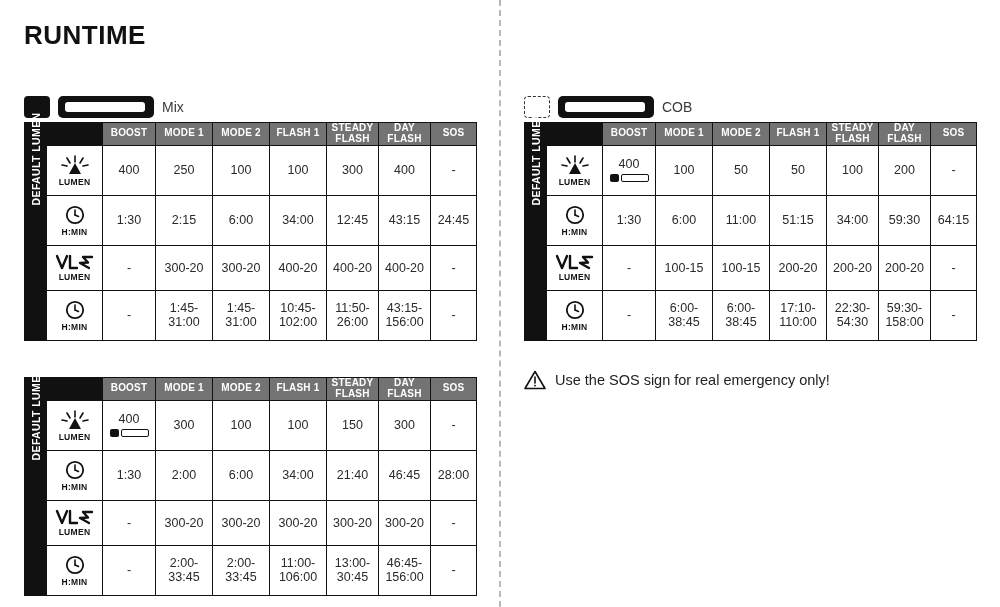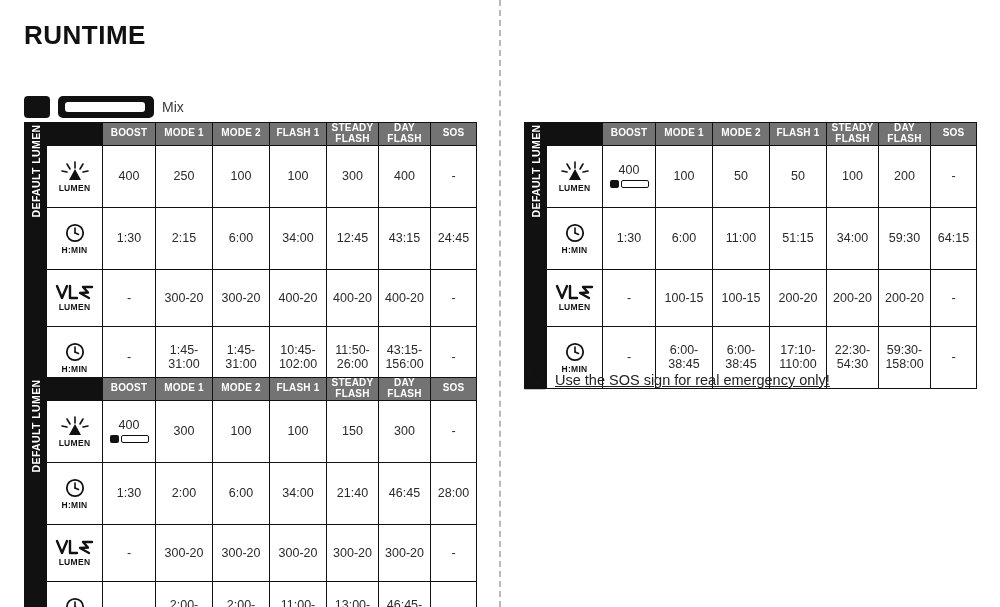--- a/index.html
+++ b/index.html
@@ -121,21 +121,21 @@
   td.iconcell {
     width: 56px;
   }
   .iconwrap {
     display: flex;
     flex-direction: column;
     align-items: center;
     justify-content: center;
     gap: 1px;
     height: 100%;
-    padding: 14px 0;
+    padding: 8px 0;
   }
   .iconwrap .cap {
     font-size: 8.5px;
     font-weight: bold;
     letter-spacing: 0.3px;
     color: #111;
   }
   .sunsvg, .clocksvg, .vlssvg { display: block; }
 
   
@@ -457,20 +457,27 @@
         <td>2:00-33:45</td>
         <td>2:00-33:45</td>
         <td>11:00-106:00</td>
         <td>13:00-30:45</td>
         <td>46:45-156:00</td>
         <td>-</td>
       </tr>
     </tbody>
   </table>
 
+  <div class="blk-head" style="left:524px; top:95px;">
+    <span class="sq outline"></span>
+    <span class="bar">
+        <span class="inner"></span>
+      </span>
+    <span class="blk-name">COB</span>
+  </div>
 
   <table class="rt" style="left:524px; top:122px; width:452px;">
     <colgroup>
       <col style="width:22px">
         <col style="width:56px">
       <col style="width:53px">
         <col style="width:57px">
         <col style="width:57px">
       <col style="width:57px">
         <col style="width:52px">
@@ -598,21 +605,21 @@
         <td>6:00-38:45</td>
         <td>6:00-38:45</td>
         <td>17:10-110:00</td>
         <td>22:30-54:30</td>
         <td>59:30-158:00</td>
         <td>-</td>
       </tr>
     </tbody>
   </table>
 
-  <div class="note" style="left:524px; top:370px;text-decoration:underline;">
+  <div class="note" style="left:524px; top:370px;">
     <svg class="warn" viewBox="0 0 22 20">
       <path d="M11 1.5 L21 18.5 L1 18.5 Z" fill="none" stroke="#111" stroke-width="1.6" stroke-linejoin="round"></path>
       <line x1="11" y1="7" x2="11" y2="13" stroke="#111" stroke-width="1.6" stroke-linecap="round"></line>
       <circle cx="11" cy="15.6" r="0.95" fill="#111"></circle>
     </svg>
     <span>Use the SOS sign for real emergency only!</span>
   </div>
 
 </div>
 

